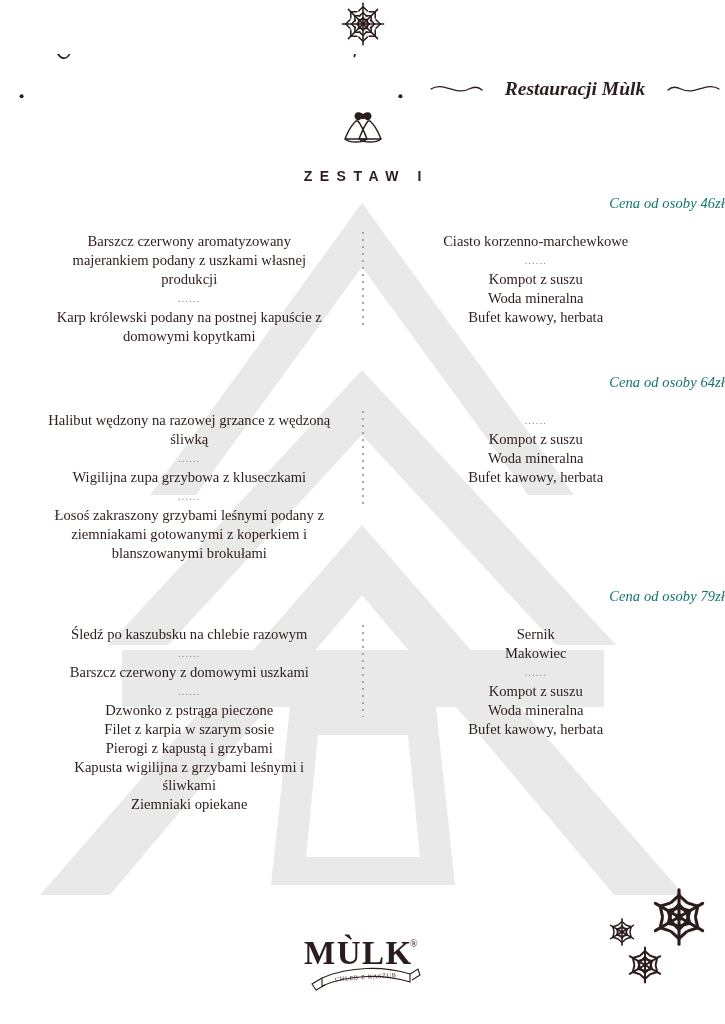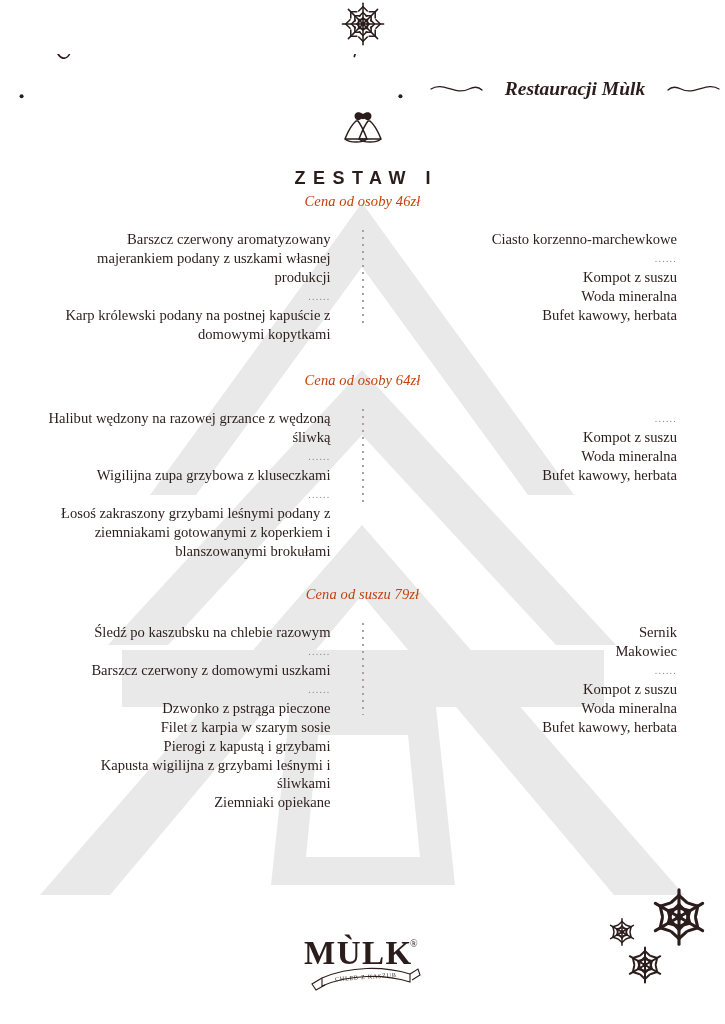--- a/index.html
+++ b/index.html
@@ -30,41 +30,41 @@
   .title-arc{ margin-top:6px; height:50px; }
   .script-sub{ margin-top:-4px; height:34px; }
   .bells{ display:block; margin:2px auto 0; }
 
   
   .set{ width:725px; }
   .set-title{
     text-align:center;
     font-family:"Liberation Sans", sans-serif;
     font-weight:700;
-    font-size:18px;
+    font-size:14px;
     letter-spacing:7.5px;
     color:#2b1d1b;
     text-indent:7.5px;
   }
   .set-price{
-    text-align:center;
+    text-align:right;
     font-style:italic;
     font-size:14.5px;
-    color:#c2410c;
-    margin-top:4px;
+    color:#0f766e;
+    margin-top:11px;
     letter-spacing:.1px;
   }
   .cols{
     display:flex;
     margin-top:20px;
     position:relative;
   }
   .col{
     width:50%;
-    text-align:right;
+    text-align:center;
     font-size:14.6px;
     line-height:1.30;
     color:#2b1d1b;
   }
   .col.left{ padding:0 32px 0 48px; }
   .col.right{ padding:0 48px 0 32px; }
 
   .dish{ }
   .dots-sep{
     font-size:10px;
@@ -215,21 +215,21 @@
       <div class="col right">
         <div class="dots-sep">......</div>
         <div class="dish">Kompot z suszu</div>
         <div class="dish">Woda mineralna</div>
         <div class="dish">Bufet kawowy, herbata</div>
       </div>
     </div>
   </div>
 
   <div class="set" style="margin-top:25px;">
-    <div class="set-price">Cena od suszu 79zł</div>
+    <div class="set-price">Cena od osoby 79zł</div>
     <div class="cols">
       <div class="divider" style="height:92px;"></div>
       <div class="col left">
         <div class="dish">Śledź po kaszubsku na chlebie razowym</div>
         <div class="dots-sep">......</div>
         <div class="dish">Barszcz czerwony z domowymi uszkami</div>
         <div class="dots-sep">......</div>
         <div class="dish" style="white-space:pre-line;">Dzwonko z pstrąga pieczone
 Filet z karpia w szarym sosie
 Pierogi z kapustą i grzybami

